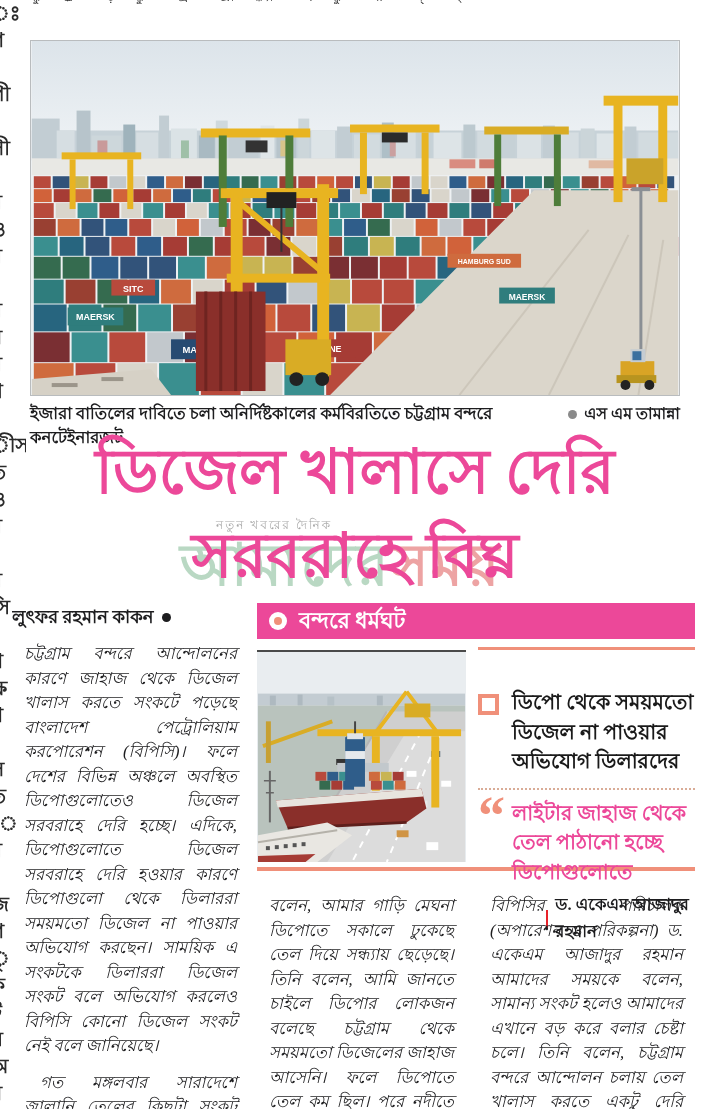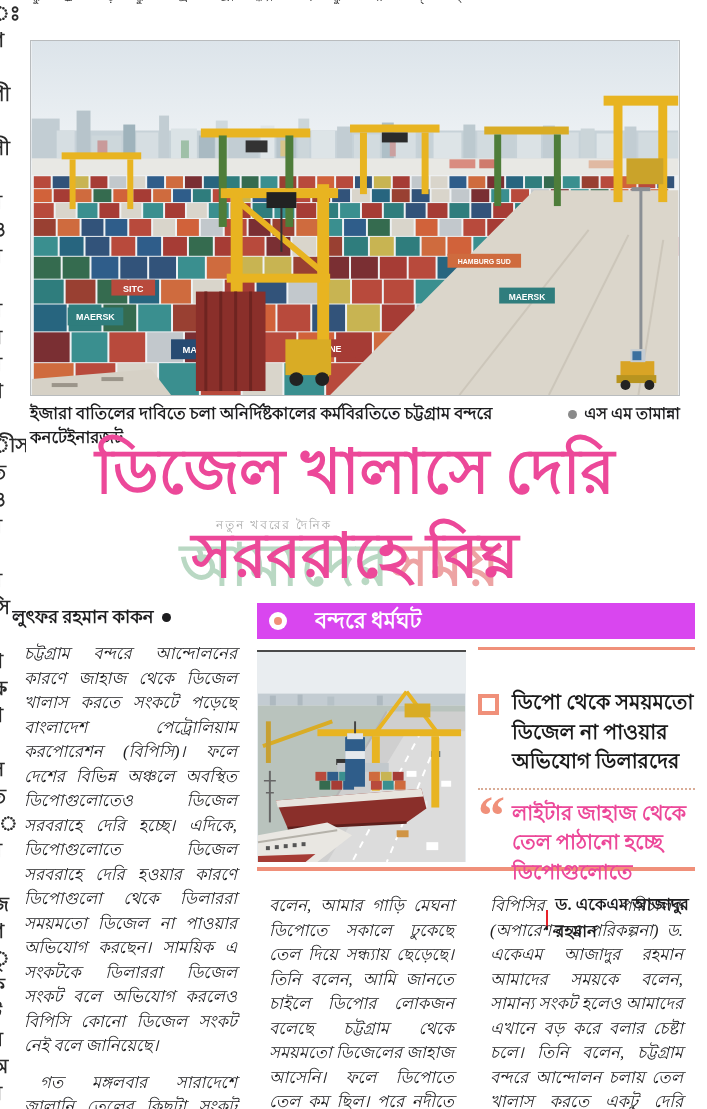--- a/index.html
+++ b/index.html
@@ -21,22 +21,22 @@
   .dot{width:9px;height:9px;border-radius:50%;background:#8a8a8a;display:inline-block;}
   
   .headline-wrap{position:absolute;left:30px;top:430px;width:650px;text-align:center;}
   .headline-line{position:relative;z-index:1;font-size:62px;line-height:84px;font-weight:bold;color:#ec4899;}
   .watermark{position:absolute;left:150px;top:86px;width:400px;z-index:0;text-align:left;}
   .wm-tagline{font-size:12px;color:#a9a9a9;letter-spacing:2px;margin-left:36px;}
   .wm-logo{font-size:58px;line-height:60px;font-weight:bold;letter-spacing:2px;}
   .wm-green{color:#b9d8c3;}
   .wm-red{color:#eda3a3;}
   
-  .banner{position:absolute;left:257px;top:603px;width:438px;height:36px;background:#d946ef;
-          display:flex;align-items:center;gap:28px;padding-left:12px;box-sizing:border-box;}
+  .banner{position:absolute;left:257px;top:603px;width:438px;height:36px;background:#ec4899;
+          display:flex;align-items:center;gap:12px;padding-left:12px;box-sizing:border-box;}
   .banner-dot{width:18px;height:18px;border-radius:50%;background:#fff;display:inline-flex;
               align-items:center;justify-content:center;flex:0 0 auto;}
   .banner-dot::after{content:"";width:8px;height:8px;border-radius:50%;background:#f0907a;}
   .banner-label{color:#fff;font-weight:bold;font-size:22px;}
   
   .col{position:absolute;overflow:hidden;font-size:16.5px;line-height:24.5px;text-align:justify;}
   .col p{margin:12px;font-style:italic;}
   .col p.indent{text-indent:16px;}
   .col1{left:12px;top:604px;width:237px;height:505px;}
   .col2{left:257px;top:882px;width:209px;height:227px;}

